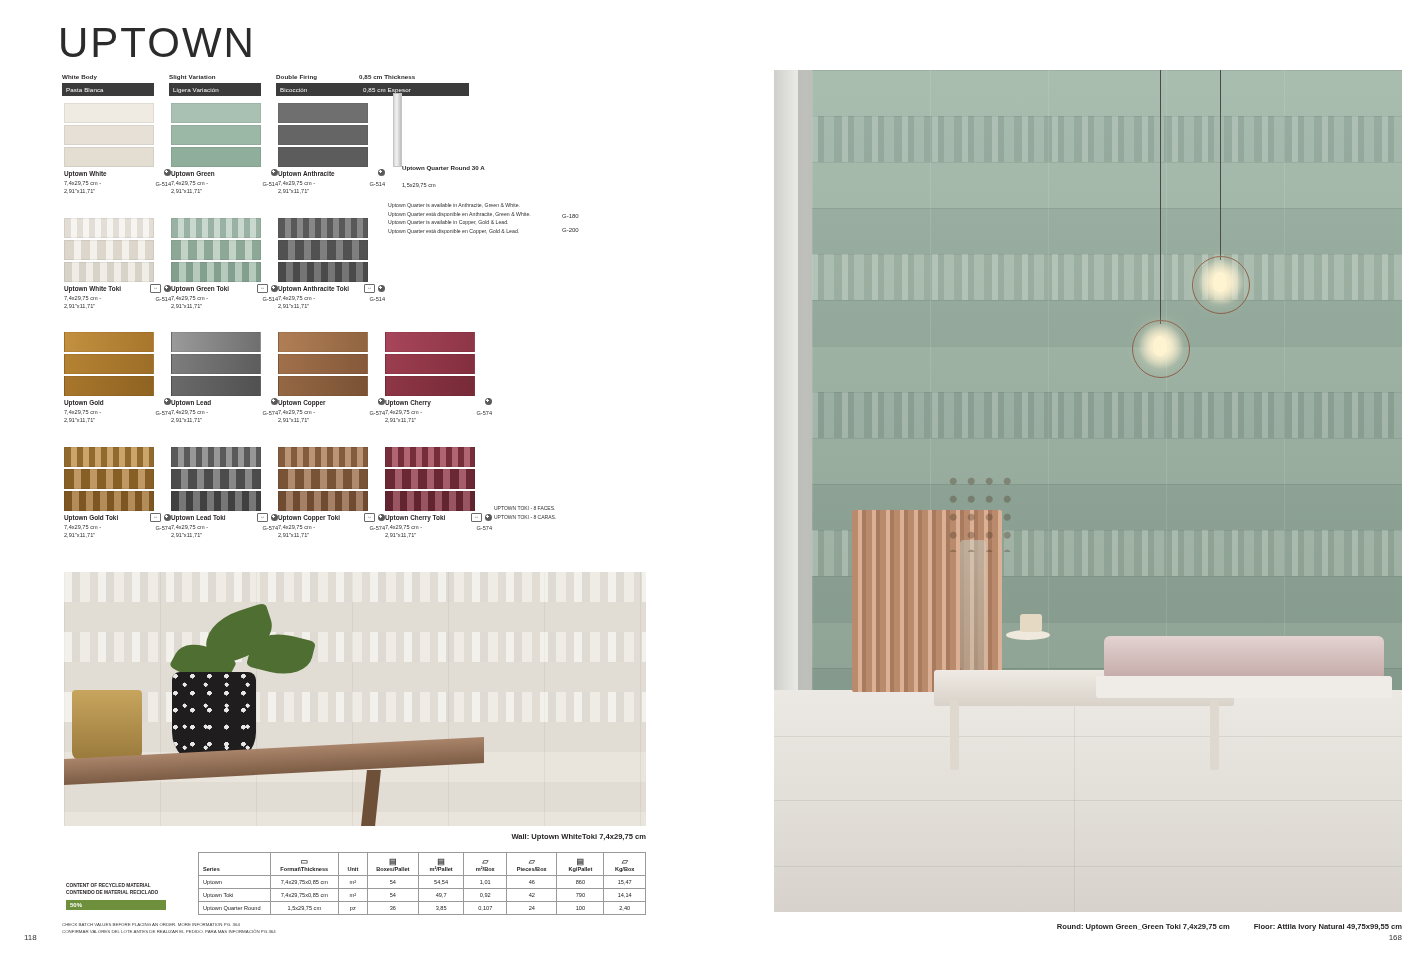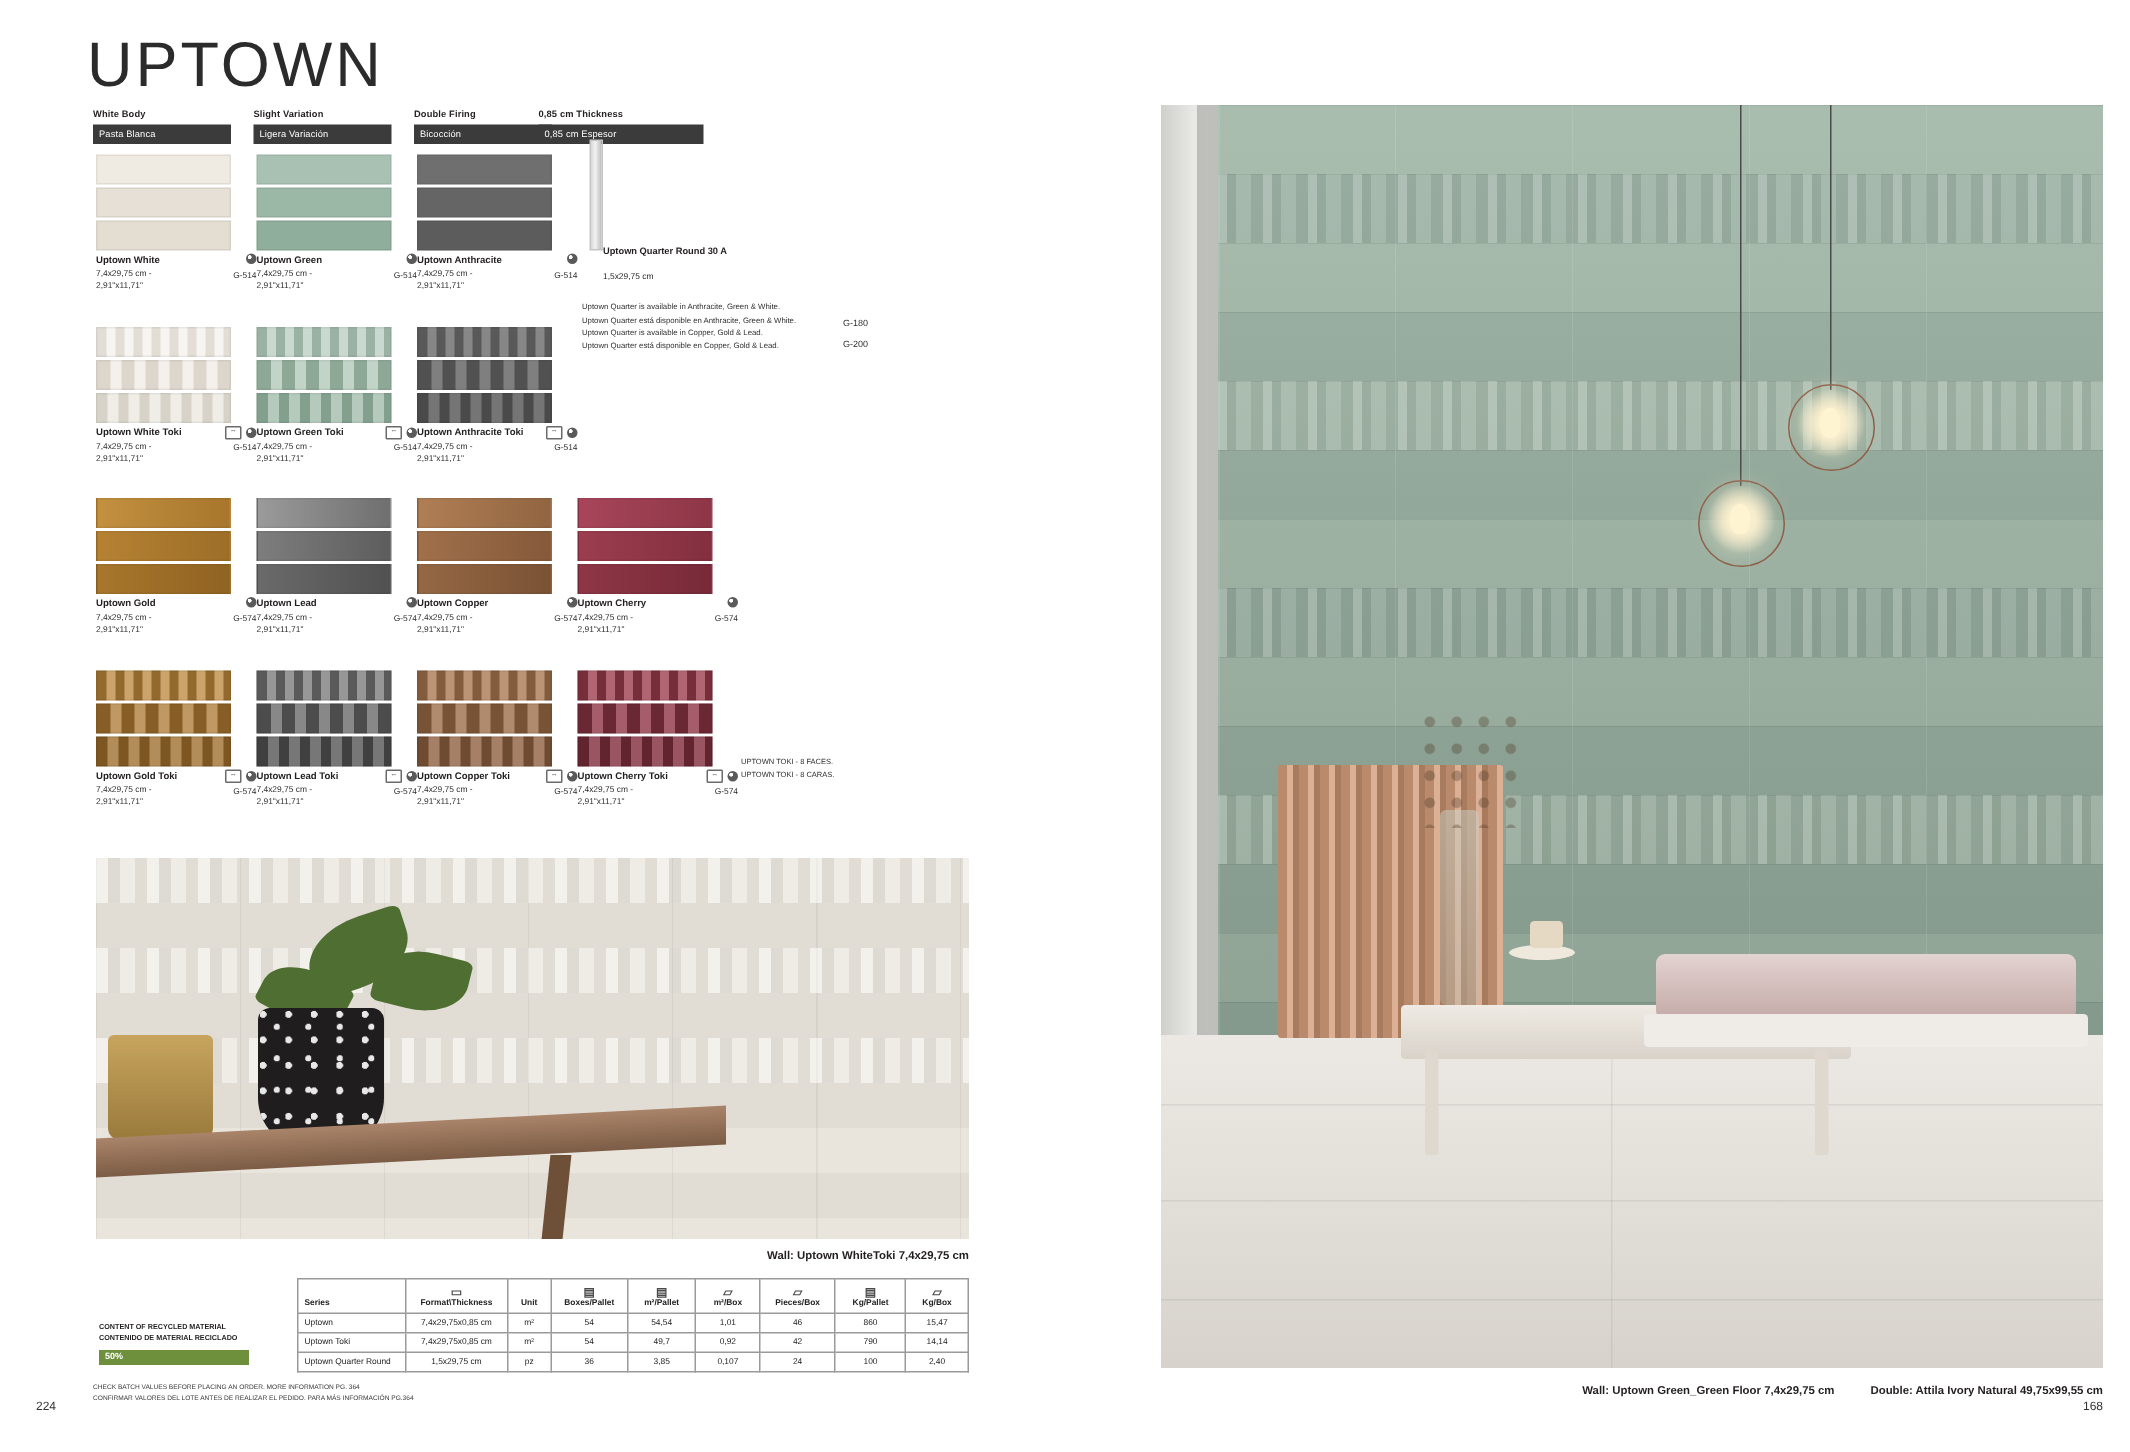--- a/index.html
+++ b/index.html
@@ -515,21 +515,21 @@
           <td>36</td>
           <td>3,85</td>
           <td>0,107</td>
           <td>24</td>
           <td>100</td>
           <td>2,40</td>
         </tr>
       </tbody>
     </table>
 
-    <div class="pagenum-left">224</div>
+    <div class="pagenum-left">118</div>
   </div>
 
   <div class="right">
     <div class="photo-right">
       <div class="roomwall"></div>
       <div class="relief" style="left:38px;top:46px;"></div>
       <div class="relief" style="left:38px;top:184px;"></div>
       <div class="relief" style="left:38px;top:322px;"></div>
       <div class="relief" style="left:38px;top:460px;"></div>
       <div class="doorjamb"></div>
@@ -551,18 +551,18 @@
       <div class="benchleg" style="left:176px;top:630px;"></div>
       <div class="benchleg" style="left:436px;top:630px;"></div>
       <div class="daybed"></div>
       <div class="daybedbase"></div>
       <div style="position:absolute;left:232px;top:560px;width:44px;height:10px;background:#efe8dc;border-radius:50%;"></div>
       <div style="position:absolute;left:246px;top:544px;width:22px;height:18px;background:#e5d9c4;border-radius:3px;"></div>
       <div style="position:absolute;left:186px;top:470px;width:26px;height:130px;background:linear-gradient(180deg,rgba(200,210,200,.5),rgba(180,190,180,.35));border-radius:4px;"></div>
       <div style="position:absolute;left:172px;top:404px;width:70px;height:78px;background:radial-gradient(circle at 40% 40%, rgba(80,60,40,.35) 0 3px, transparent 4px) 0 0/18px 18px;"></div>
     </div>
     <div class="caption-right">
-      <span>Wall: Uptown Green_Green Floor 7,4x29,75 cm</span><span class="sep"></span><span>Double: Attila Ivory Natural 49,75x99,55 cm</span>
+      <span>Round: Uptown Green_Green Toki 7,4x29,75 cm</span><span class="sep"></span><span>Floor: Attila Ivory Natural 49,75x99,55 cm</span>
     </div>
     <div class="pagenum-right">168</div>
   </div>
 
 </div>
 
 </body></html>

